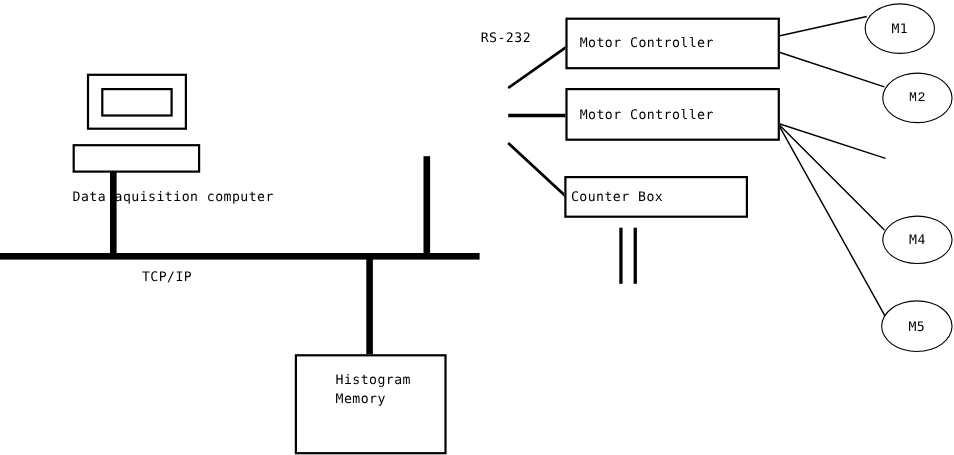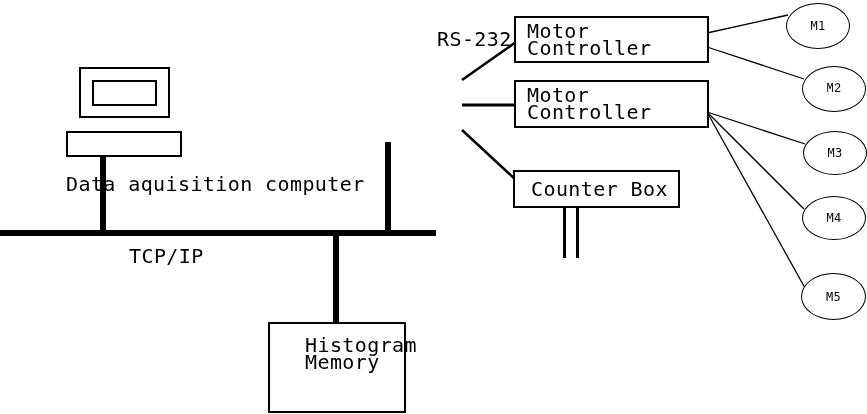--- a/index.html
+++ b/index.html
@@ -25,34 +25,34 @@
     pointer-events: none;
   }
 
   .box {
     position: absolute;
     border: 2px solid #000000;
     background: #ffffff;
   }
 
   .node-text {
-    font-size: 20px;
+    font-size: 12px;
     letter-spacing: 0.4px;
     line-height: 17px;
     white-space: pre-line;
   }
 
   .vcenter {
     display: flex;
     align-items: center;
   }
 
   .label {
     position: absolute;
-    font-size: 20px;
+    font-size: 12px;
     letter-spacing: 0.4px;
     white-space: pre;
     text-align: right;
   }
 
   .bar {
     position: absolute;
     background: #000000;
     z-index: 3;
   }
@@ -72,21 +72,21 @@
 
   
   .monitor-outer { left: 79px; top: 67px; width: 91px; height: 51px; }
   .monitor-inner { left: 92px; top: 80px; width: 65px; height: 26px; }
   .keyboard      { left: 66px; top: 131px; width: 116px; height: 26px; }
 
   
   .terminal-server { left: 322px; top: 68px;  width: 141px; height: 76px; padding: 13px 0 0 15px; z-index: 2; }
   .motor-ctrl-1    { left: 514px; top: 16px;  width: 195px; height: 47px; padding-left: 11px; z-index: 2; }
   .motor-ctrl-2    { left: 514px; top: 80px;  width: 195px; height: 48px; padding-left: 11px; z-index: 2; }
-  .counter-box     { left: 513px; top: 170px; width: 167px; height: 38px; padding-left: 16px; z-index: 2; }
+  .counter-box     { left: 513px; top: 160px; width: 167px; height: 38px; padding-left: 4px; z-index: 2; }
   .counter         { left: 513px; top: 257px; width: 115px; height: 32px; padding-left: 12px; z-index: 4; }
   .histogram       { left: 268px; top: 322px; width: 138px; height: 91px; padding: 13px 0 0 35px; z-index: 4; }
 
   
   .computer-label { left: 66px;  top: 172px; z-index: 1; }
   .tcpip-label    { left: 129px; top: 244px; }
   .rs232-label    { left: 437px; top: 27px; }
 
   
   .computer-drop  { left: 100px; top: 156px; width: 6px;  height: 76px; }
@@ -135,17 +135,16 @@
   <div class="box node-text vcenter motor-ctrl-1">Motor Controller</div>
   <div class="box node-text vcenter motor-ctrl-2">Motor Controller</div>
   <div class="box node-text vcenter counter-box">Counter Box</div>
   <div class="bar counter-wire-a"></div>
   <div class="bar counter-wire-b"></div>
   <div class="box node-text histogram">Histogram
 Memory</div>
 
   <div class="motor m1">M1</div>
   <div class="motor m2">M2</div>
-  <div class="motor m3">M3</div>
   <div class="motor m4">M4</div>
   <div class="motor m5">M5</div>
 
 </div>
 
 </body></html>

